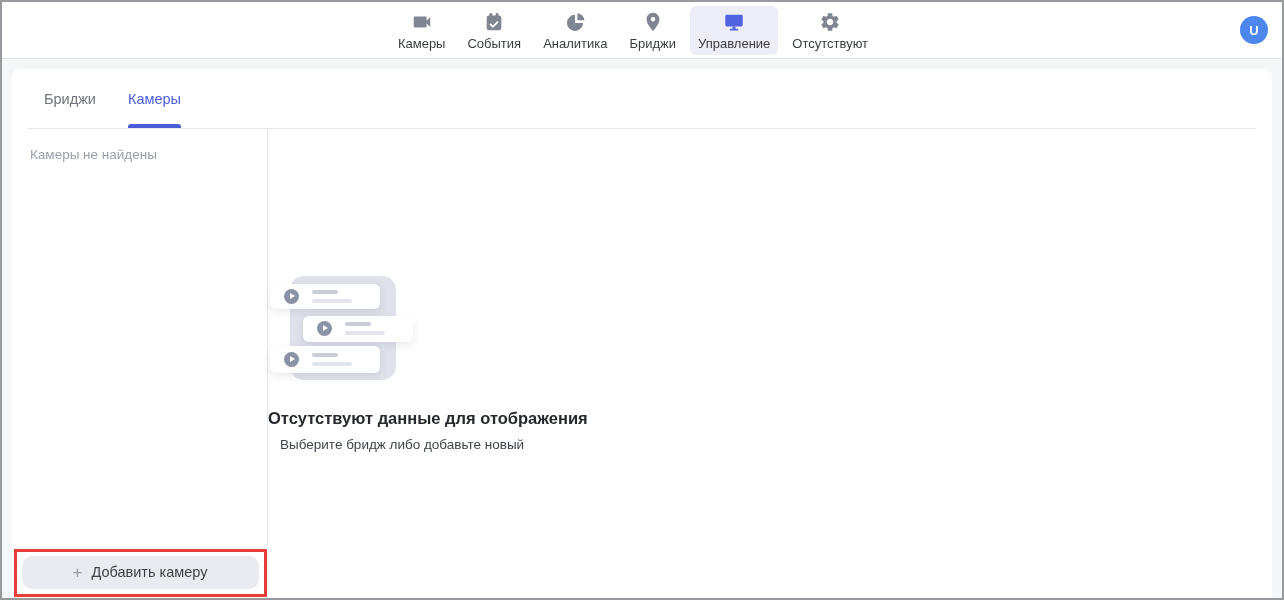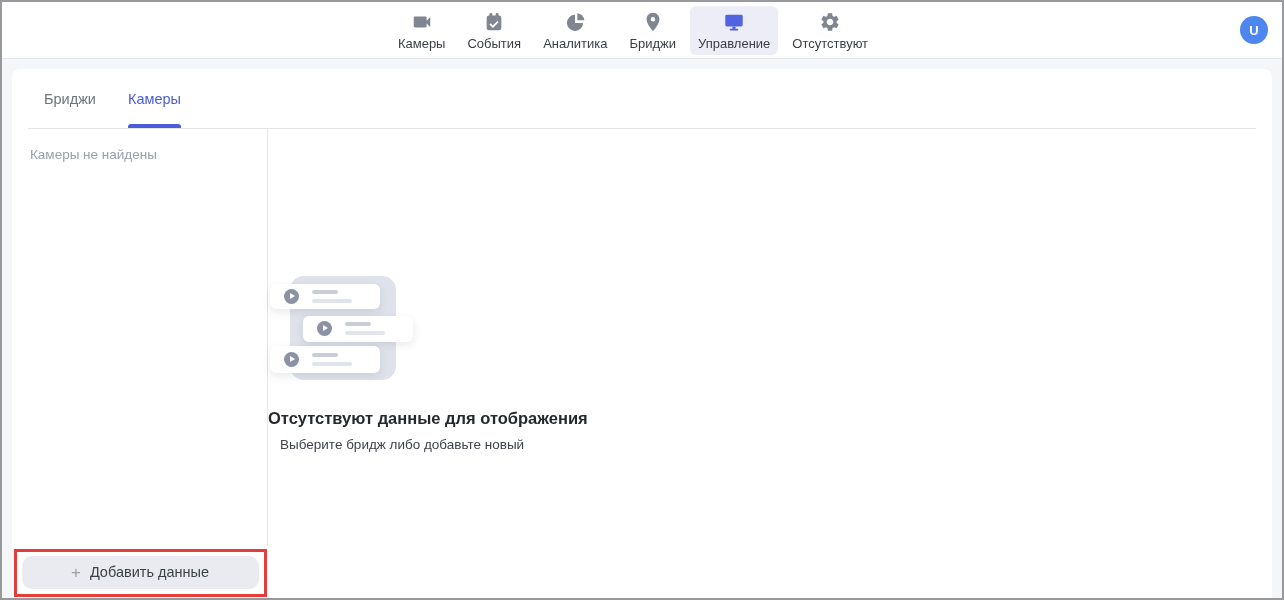--- a/index.html
+++ b/index.html
@@ -172,21 +172,21 @@
 
     <div class="content">
 
       <div class="sidebar">
         <div class="sidebar-list">
           <span>Камеры не найдены</span>
         </div>
         <div class="sidebar-footer">
           <button class="add-btn">
             <span class="plus">+</span>
-            <span>Добавить данные</span>
+            <span>Добавить камеру</span>
           </button>
           <div class="annotation"></div>
         </div>
       </div>
 
       <div class="main">
         <div class="illo">
           <div class="back"></div>
           <div class="row row1">
             <div class="play"></div>

